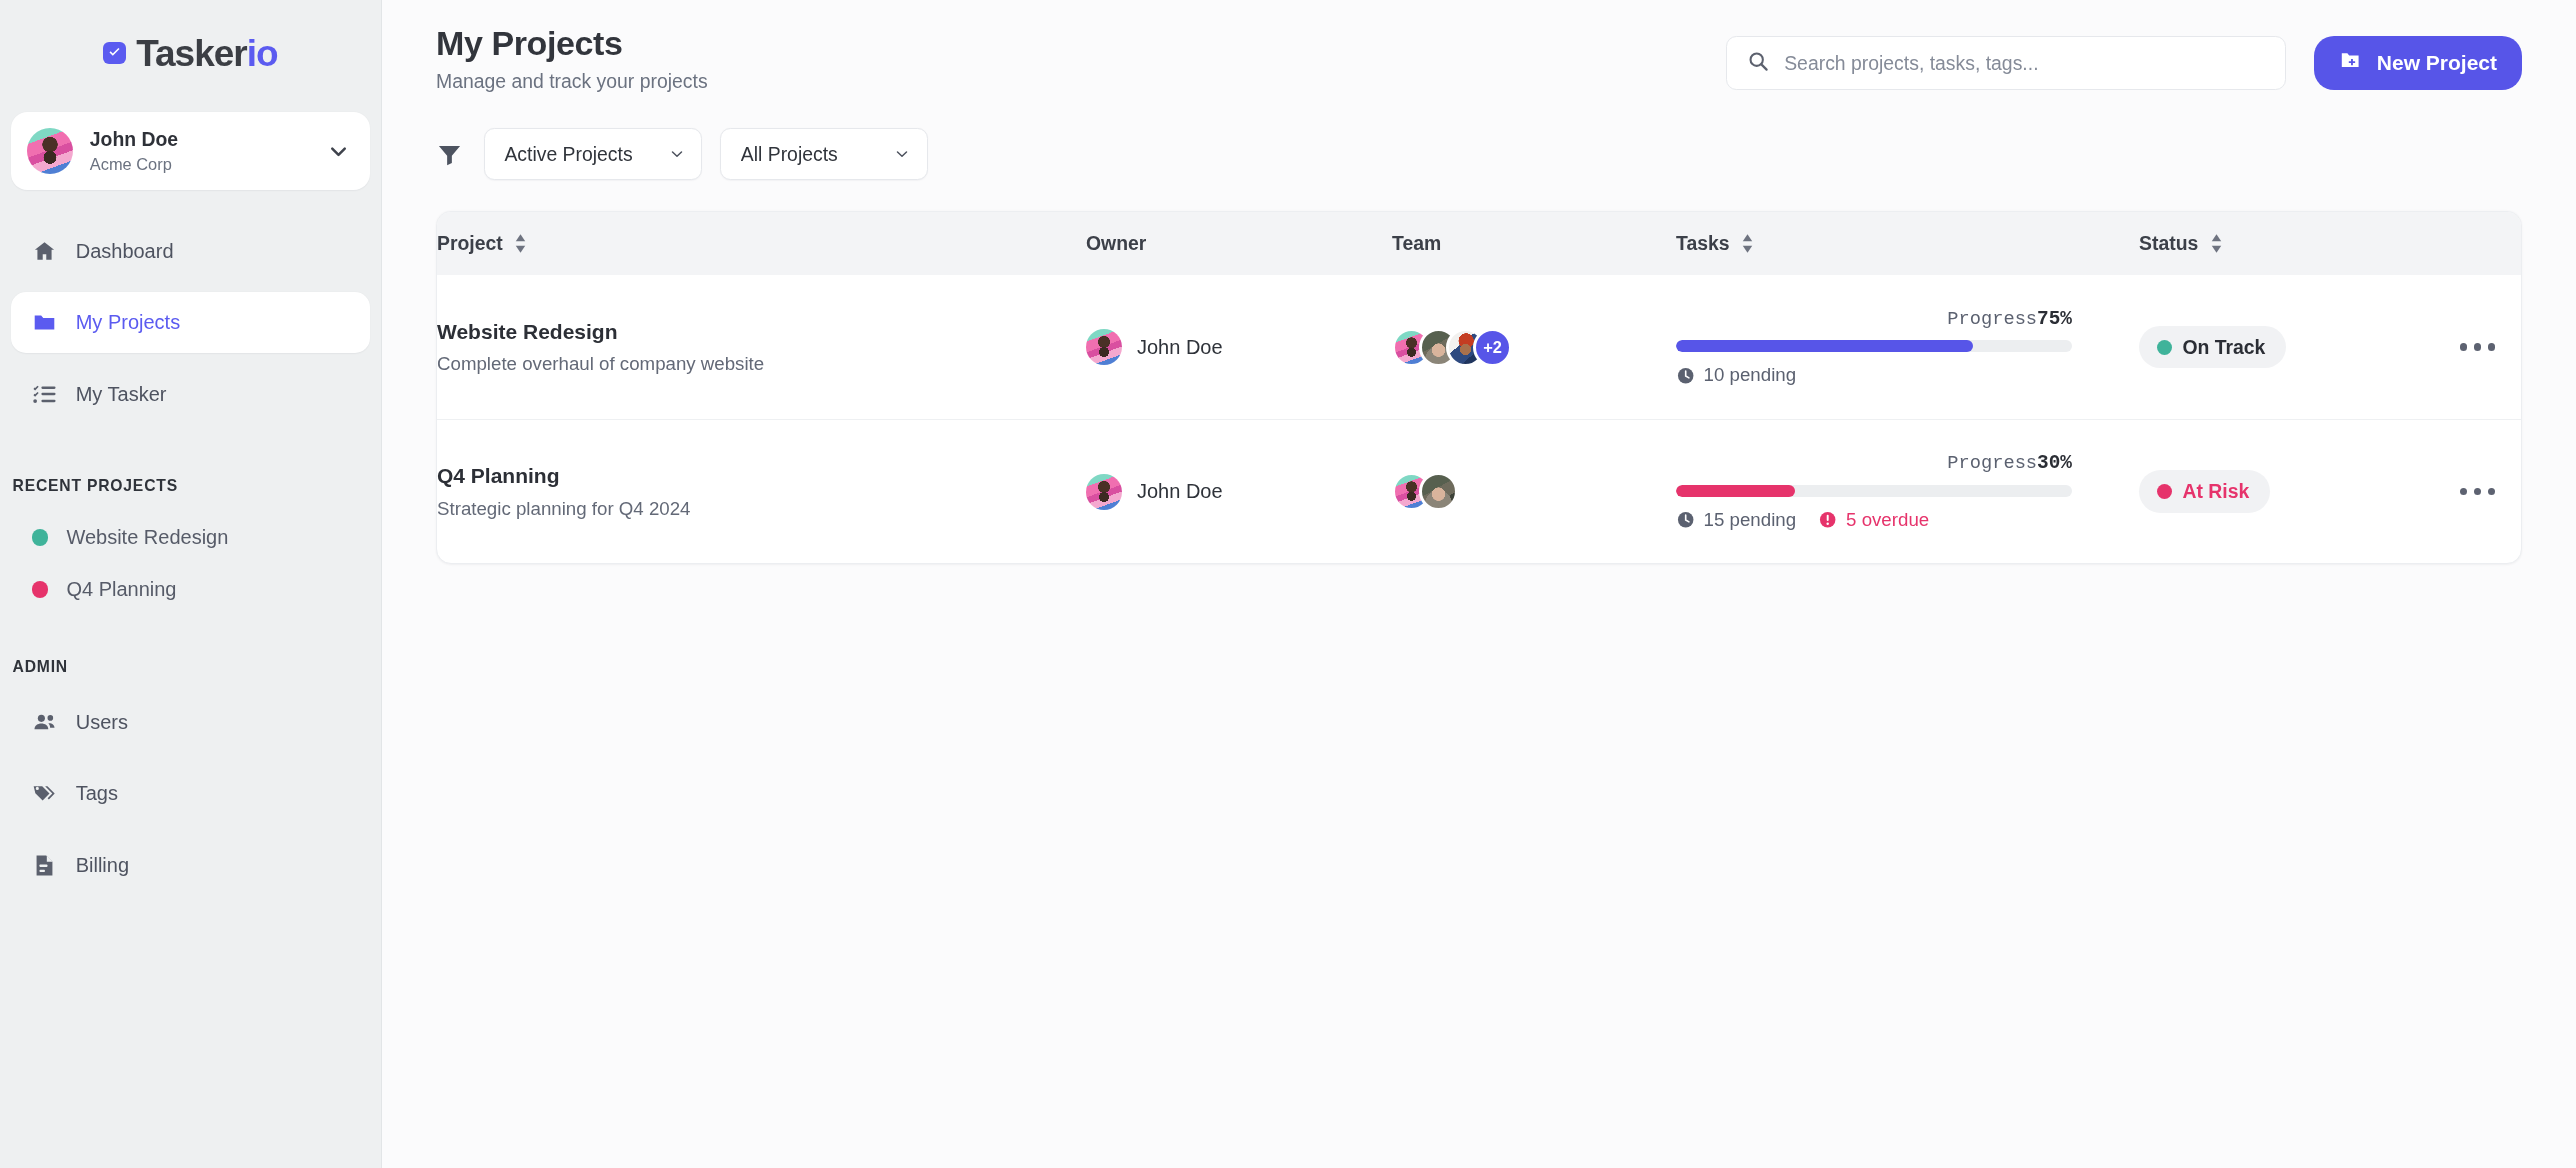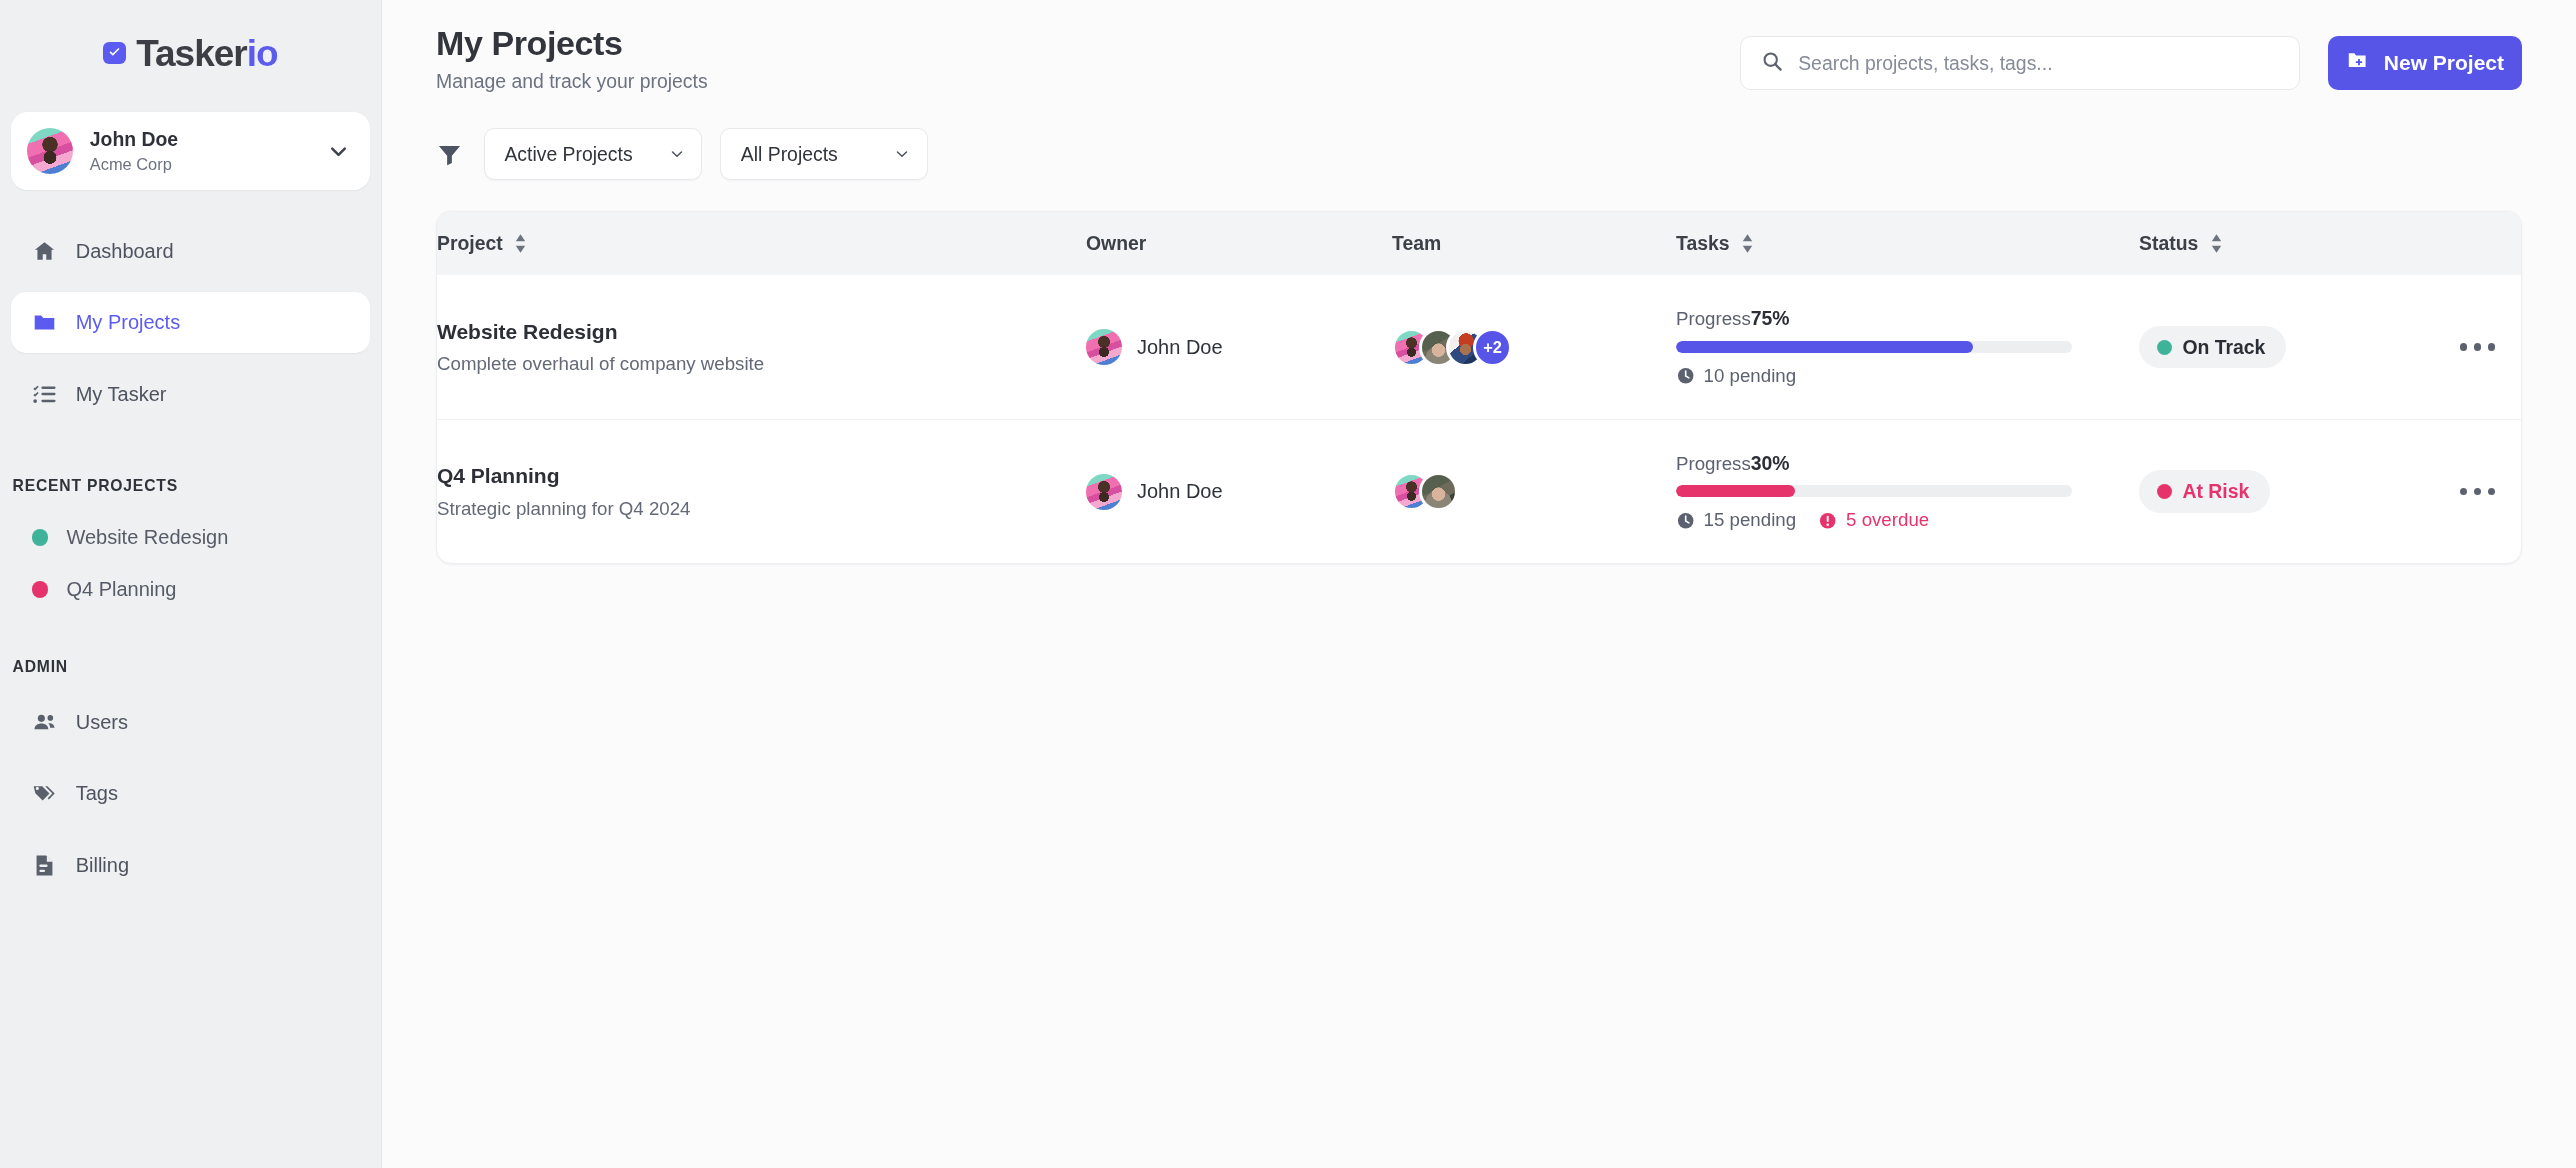--- a/index.html
+++ b/index.html
@@ -106,21 +106,21 @@
     display: flex; align-items: center; gap: 15px; padding: 0 19.4px;
   }
   .searchbox svg { width: 22.4px; height: 22.4px; flex:none; }
   .searchbox input {
     border: 0; outline: 0; background: transparent; flex: 1;
     font-family: inherit; font-size: 19.4px; color: #2f333a;
   }
   .searchbox input::placeholder { color: #858b98; }
   .btn-new {
     height: 54px; background: #5755e8; color: #fff;
-    border: 0; border-radius: 10px; padding: 0 18px;
+    border: 0; border-radius: 20px; padding: 0 25px;
     display: flex; align-items: center; gap: 15px;
     font-family: inherit; font-size: 21px; font-weight: 700; cursor: pointer;
   }
   .btn-new svg { width: 22.4px; height: 22.4px; fill: #fff; }
 
   .filters { display: flex; align-items: center; gap: 18px; padding: 35px 21px 0 21px; }
   .funnel { width: 27px; height: 27px; margin-right: 3px; }
   .funnel svg { width:100%; height:100%; display:block; fill:#4d5360; }
   .sel-wrap { position: relative; }
   .sel-wrap select {
@@ -175,21 +175,21 @@
   .team .avatar { border: 3px solid #fff; margin-left: -12px; }
   .team .avatar:first-child { margin-left: 0; }
   .more-av {
     width: 39px; height: 39px; border-radius: 50%; background: #5755e8;
     color: #fff; font-size: 16.4px; font-weight: 700;
     display: flex; align-items: center; justify-content: center;
     border: 3px solid #fff; margin-left: -12px; flex:none;
   }
 
   .tasks-cell { width: 396px; }
-  .prog-top { display: flex; align-items: baseline; justify-content: flex-start; width: 396px; }
+  .prog-top { display: flex; align-items: baseline; justify-content: flex-end; width: 396px; font-family: Liberation Mono, monospace; }
   .prog-label { font-size: 18.7px; color: #5b6170; }
   .prog-pct { font-size: 19.4px; font-weight: 700; color: #2b2e35; }
   .bar { width: 396px; height: 12px; border-radius: 6px; background: #eceef0; margin-top: 10.4px; overflow:hidden; }
   .bar > i { display:block; height: 100%; border-radius: 6px; }
   .meta { display: flex; align-items: center; gap: 22.4px; margin-top: 12px; }
   .meta-item { display: flex; align-items: center; gap: 8.2px; font-size: 18.7px; color: #5b6170; }
   .meta-item.over { color: #e6336b; }
   .mi-icon { width: 19.4px; height: 19.4px; flex:none; }
   .mi-icon svg { width:100%; height:100%; display:block; }
 

